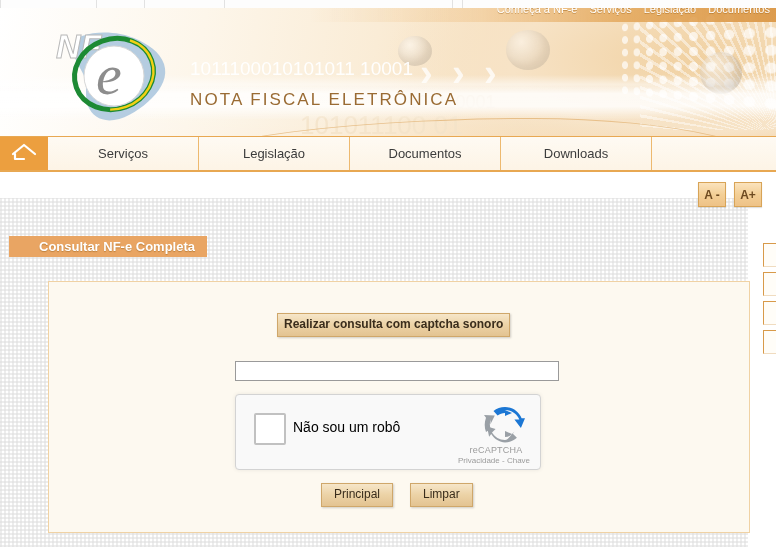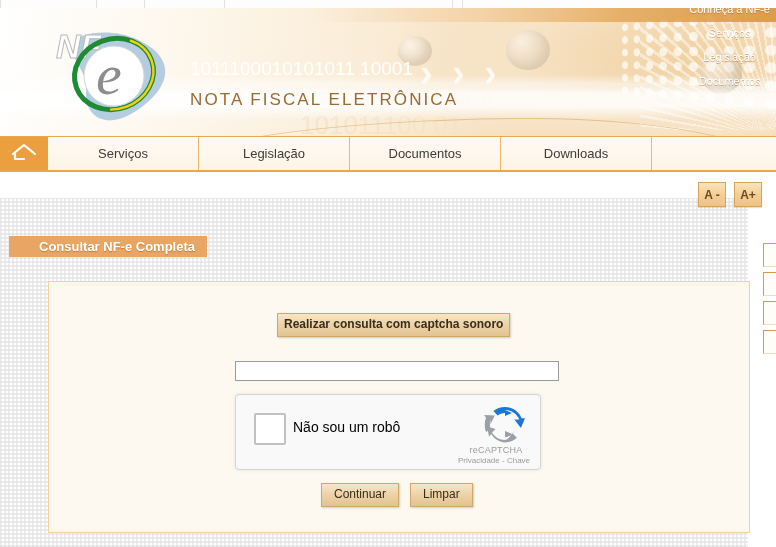--- a/index.html
+++ b/index.html
@@ -32,21 +32,20 @@
   }
   .banner-topbar {
     position:absolute; top:0; left:0; width:776px; height:22px;
     background: linear-gradient(90deg, rgba(255,255,255,0) 0%, rgba(255,255,255,0) 40%, rgba(236,182,112,0.35) 62%, rgba(225,160,78,0.75) 80%, #dc9b4d 100%);
   }
   .topnav {
     position:absolute; top:3px; right:6px;
     display:flex; gap:12px; align-items:center;
     font-size:11px; color:#ffffff;
     text-shadow: 0 1px 0 rgba(150,95,25,0.45);
-    flex-direction: column;
   }
   .topnav a { color:#fff; text-decoration:none; white-space:nowrap; cursor:pointer; }
 
   
   .b-dots {
     position:absolute; top:14px; left:600px; width:186px; height:88px;
     background-image: radial-gradient(circle, rgba(255,255,255,0.75) 38%, rgba(255,255,255,0) 42%);
     background-size: 17px 15px;
     transform: perspective(120px) rotateY(-16deg);
     opacity:.9;
@@ -361,16 +360,16 @@
       </svg>
     </div>
     <div class="rc-brand">reCAPTCHA</div>
     <div class="rc-terms">
       <span>Privacidade</span>
       <span>-</span>
       <span>Chave</span>
     </div>
   </div>
 
-  <div class="form-btn btn-continuar">Continuar</div>
+  <div class="form-btn btn-continuar">Principal</div>
   <div class="form-btn btn-limpar">Limpar</div>
 
 </div>
 
 </body></html>

